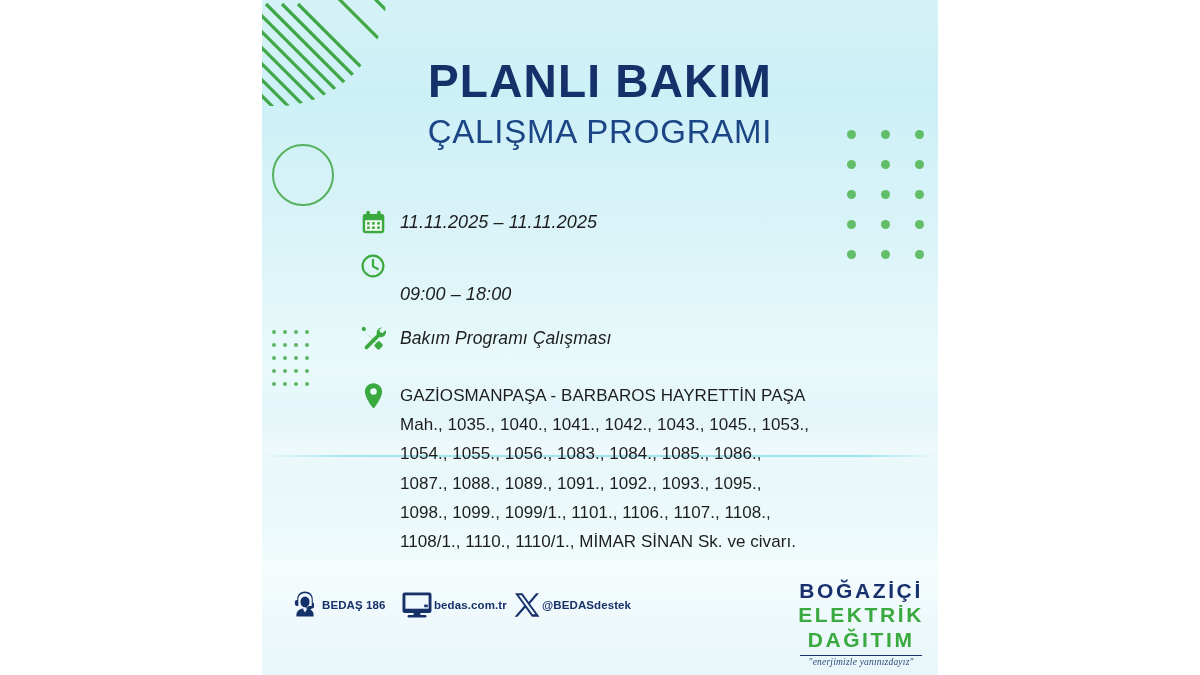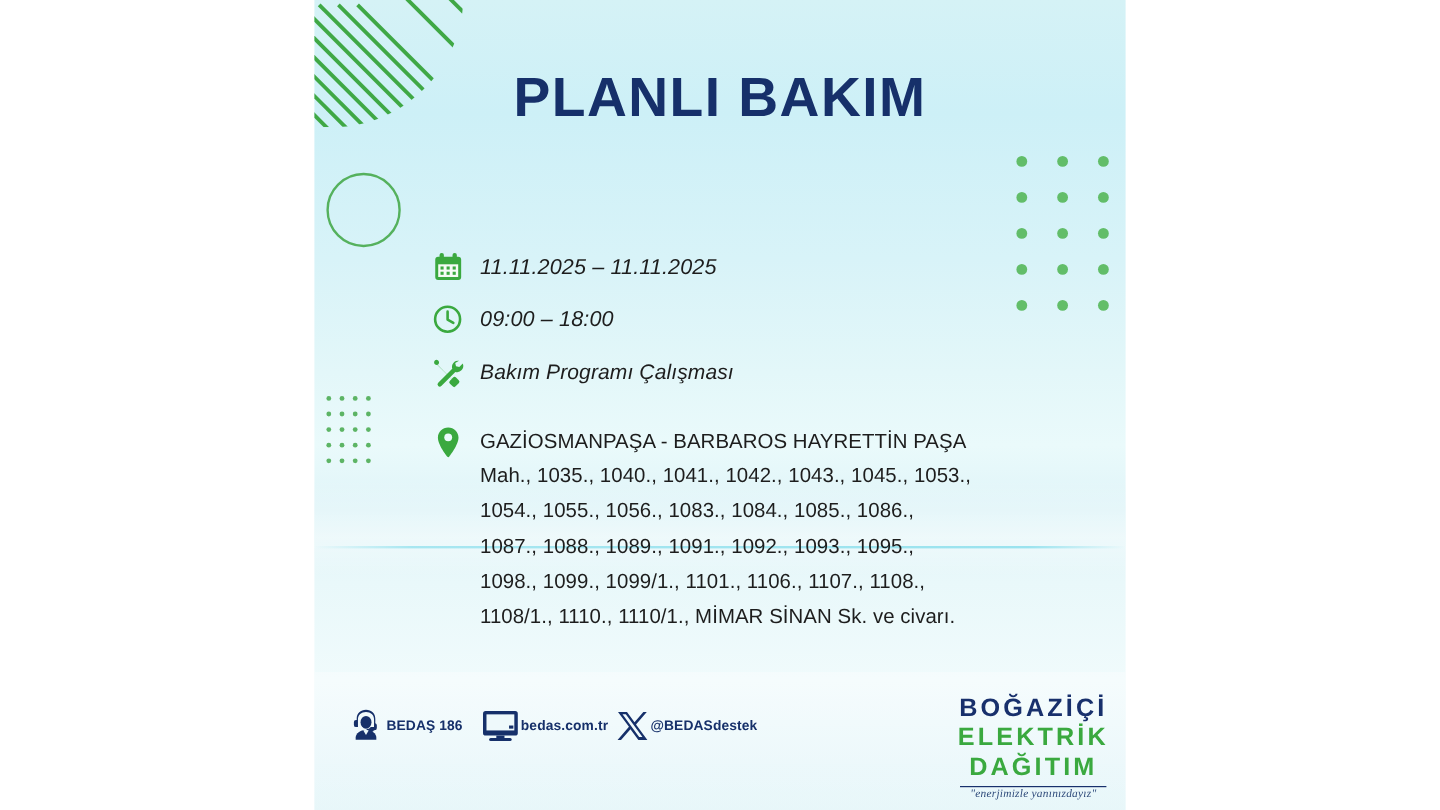--- a/index.html
+++ b/index.html
@@ -158,21 +158,21 @@
   .info-row .icon svg { display: block; }
   .info-text {
     font-size: 17.5px;
     color: #1d1d1d;
     line-height: 1.55;
     padding-top: 3px;
     letter-spacing: .1px;
     font-style: italic;
   }
   .row-date .info-text { font-size: 18px; }
-  .row-time .info-text { font-size: 18px; }
+  .row-time .info-text { font-size: 18px; margin-top: 28px; }
   .row-work { margin-bottom: 14px; }
 
   .row-loc { margin-bottom: 0; margin-top: 27px; }
   .loc-lines {
     font-size: 17px;
     color: #1d1d1d;
     line-height: 1.72;
     padding-top: 1px;
     letter-spacing: .05px;
     white-space: pre-line;
@@ -319,20 +319,21 @@
       <span class="dot"></span>
         <span class="dot"></span>
         <span class="dot"></span>
       <span class="dot"></span>
         <span class="dot"></span>
         <span class="dot"></span>
     </div>
 
     <div class="title-block">
       <div class="title-main">PLANLI BAKIM</div>
+      <div class="title-sub">ÇALIŞMA PROGRAMI</div>
     </div>
 
     <div class="info">
 
       <div class="info-row row-date">
         <span class="icon">
           <svg width="27" height="27" viewBox="0 0 24 24" aria-hidden="true">
             <rect x="2.4" y="4.4" width="19.2" height="17.2" rx="2.2" fill="#3aa93f"></rect>
             <rect x="4.6" y="10" width="14.8" height="9.4" fill="#ffffff" opacity=".95"></rect>
             <rect x="5.6" y="1.6" width="3.2" height="5.2" rx="1.5" fill="#3aa93f"></rect>

